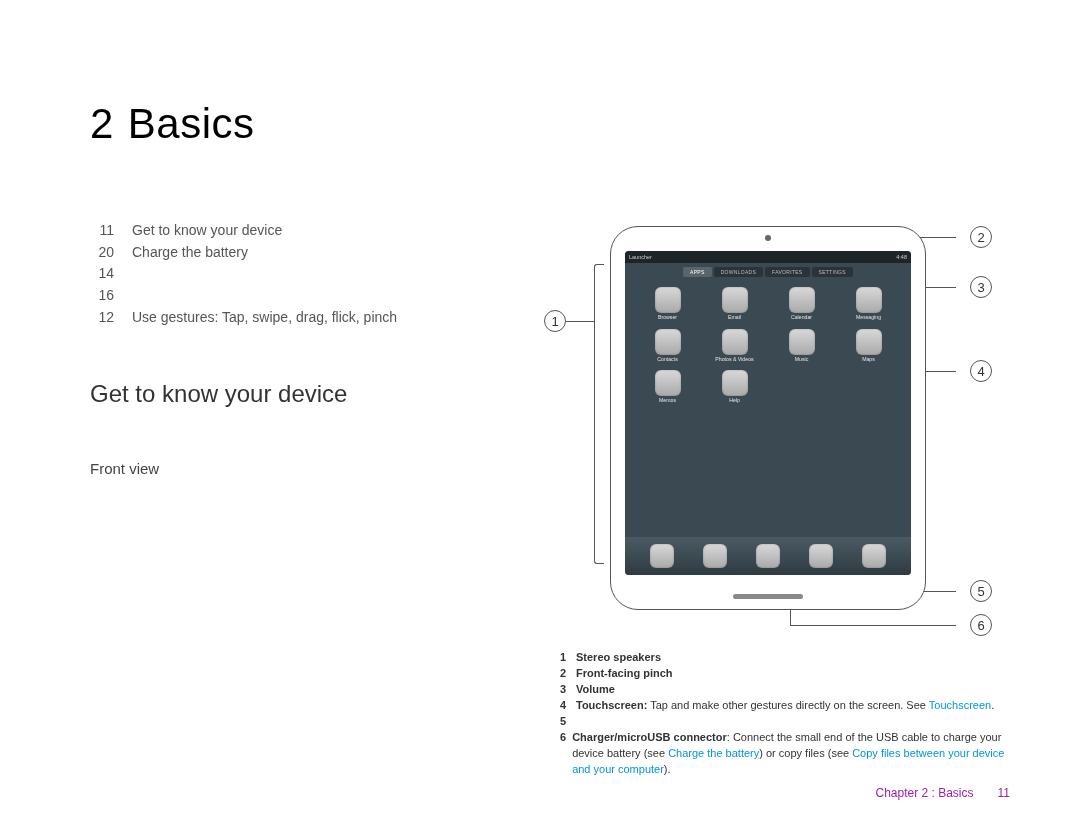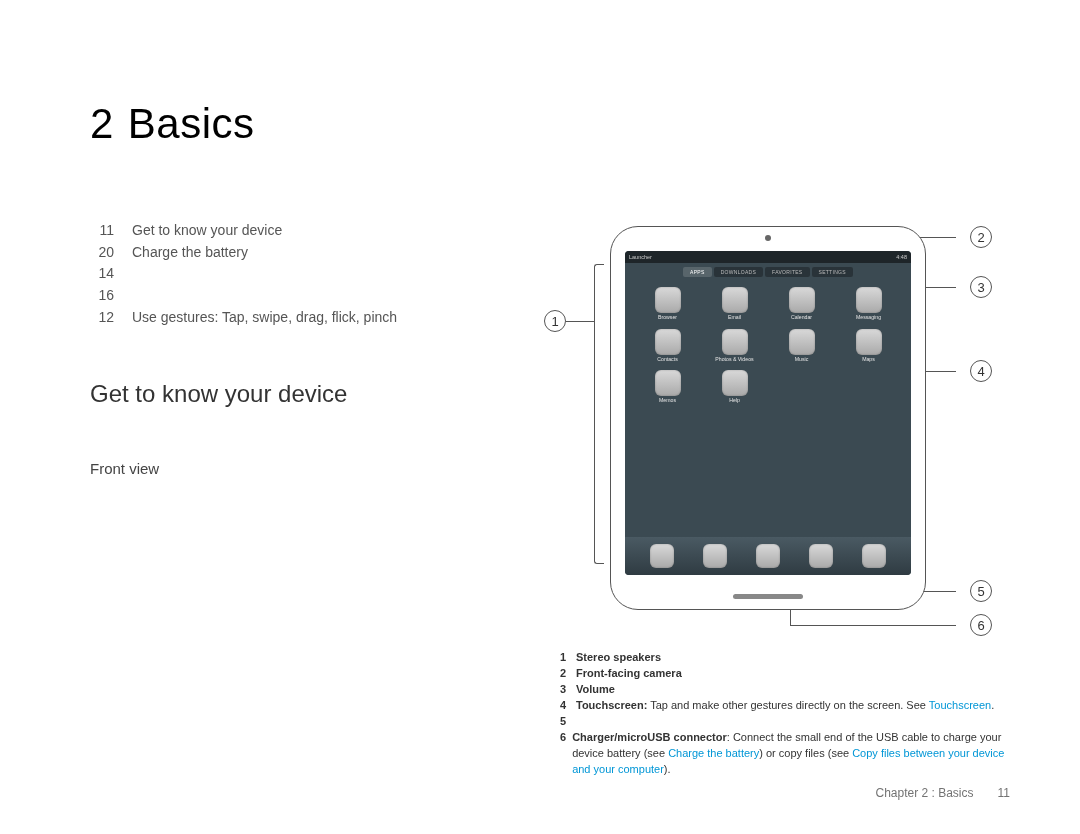--- a/index.html
+++ b/index.html
@@ -144,21 +144,21 @@
     padding-left:10px;
   }
   .legend .row{ display:flex; gap:6px; }
   .legend .n{ font-weight:600; width:10px; font-size:11px;}
   .legend .b{ font-weight:600;margin-top:35px; }
   .legend a, .legend .link{ color:#0096d6; text-decoration:none; }
   
   .footer{
     position:absolute;
     bottom:34px; right:70px;
-    font-size:12px; color:#737373;
+    font-size:12px; color:#a21caf;
     display:flex; gap:24px; align-items:baseline;
   }
   .footer .pgnum{ font-size:12px; }
 </style>
 </head>
 <body>
 
 <h1 class="chapter-title">
   <span class="num">2</span><span>Basics</span>
 </h1>
@@ -295,21 +295,21 @@
       </div>
     </div>
 
     <div class="legend">
       <div class="row">
           <span class="n">1</span>
           <span><span class="b">Stereo speakers</span></span>
         </div>
       <div class="row">
           <span class="n">2</span>
-          <span><span class="b">Front-facing camera</span></span>
+          <span><span class="b">Front-facing pinch</span></span>
         </div>
       <div class="row">
           <span class="n">3</span>
           <span><span class="b">Volume</span></span>
         </div>
       <div class="row">
           <span class="n">4</span>
           <span><span class="b">Touchscreen:</span><span> Tap and make other gestures directly on the screen. See </span><span class="link">Touchscreen</span><span>.</span></span>
         </div>
       <div class="row">

